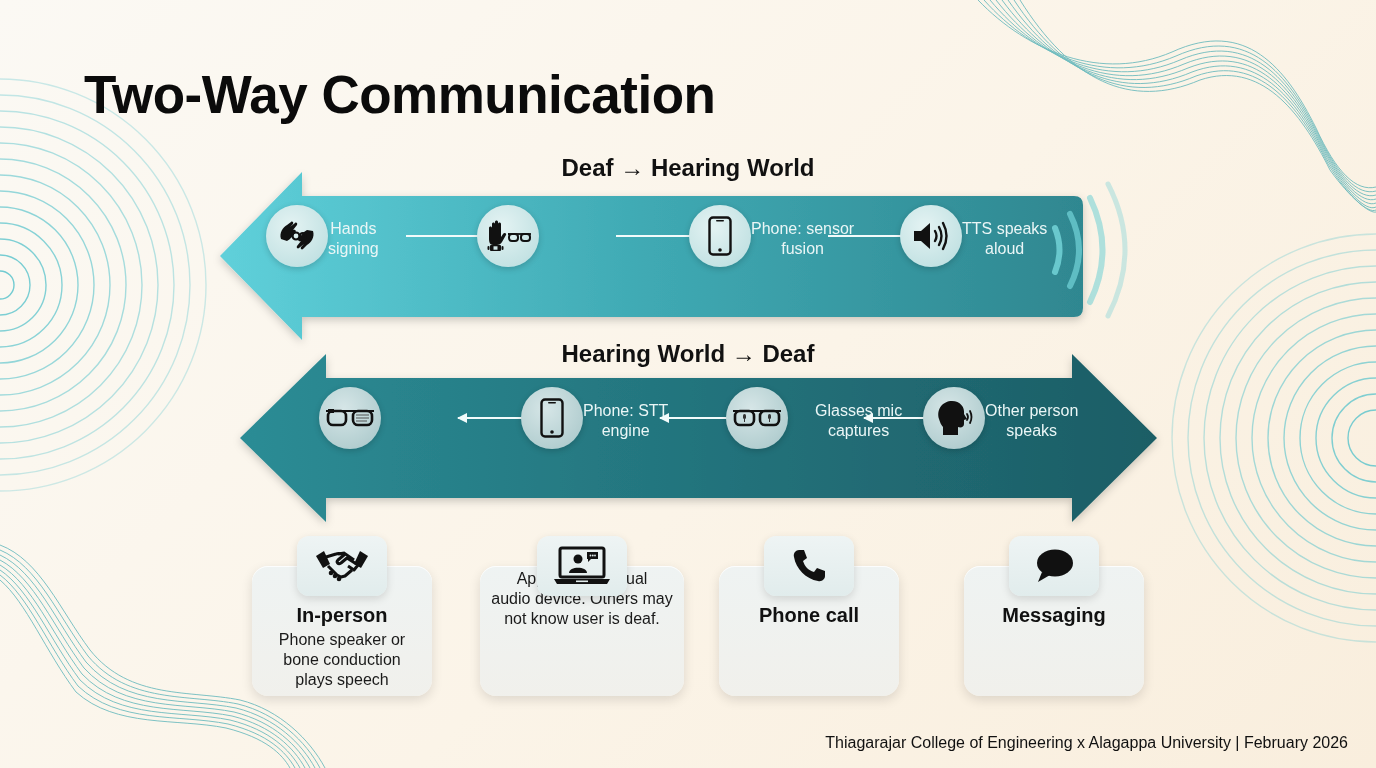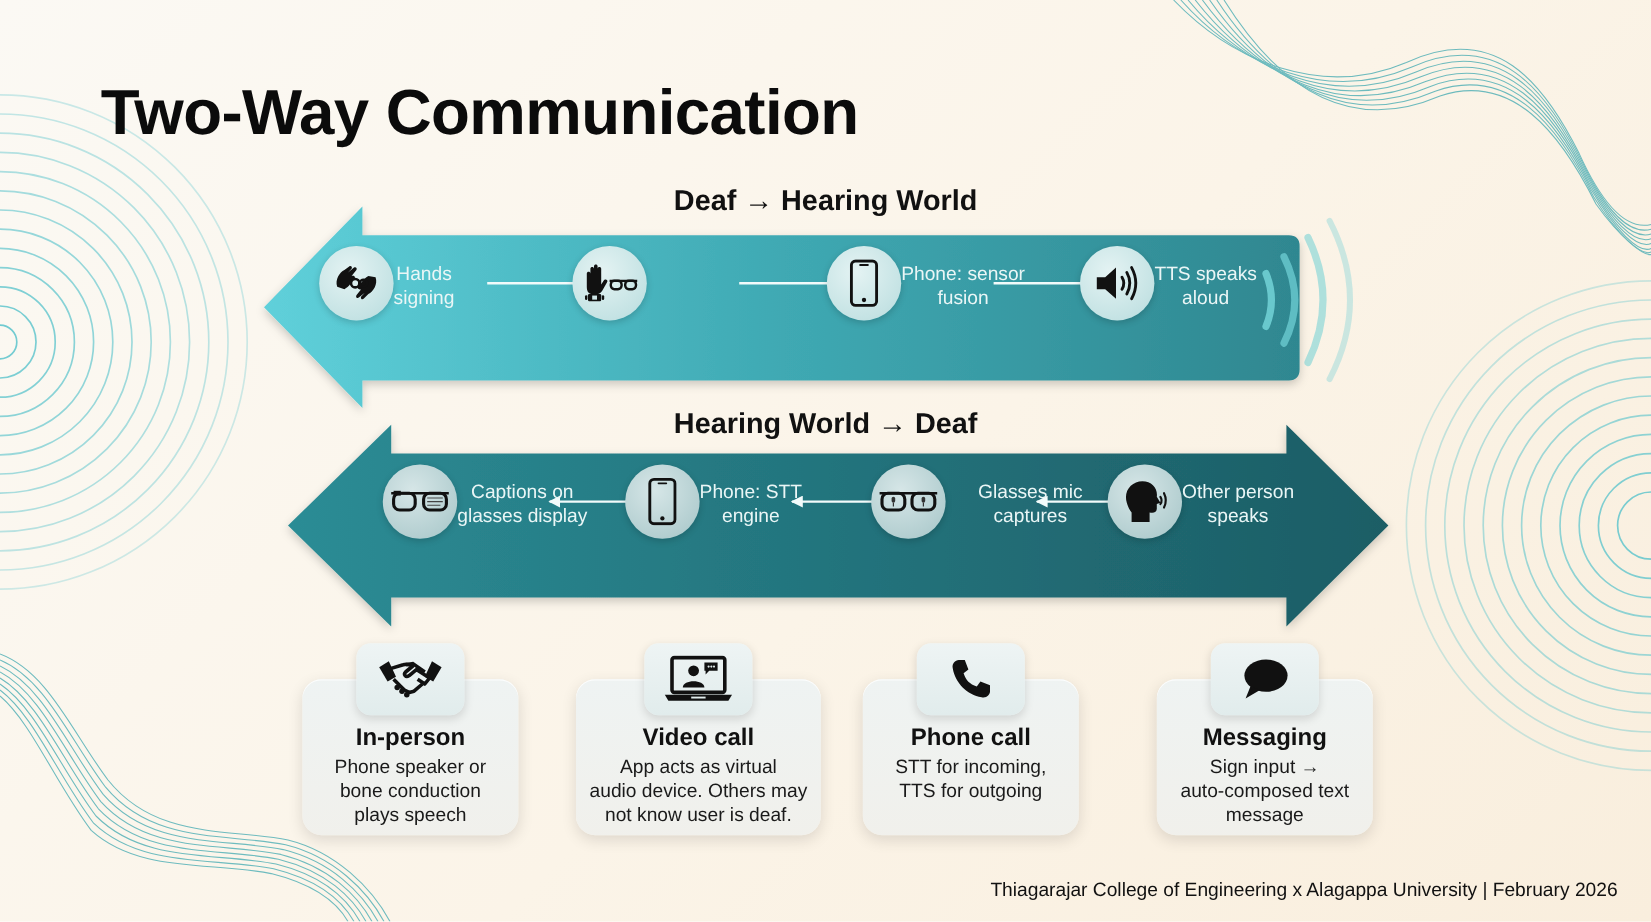--- a/index.html
+++ b/index.html
@@ -234,24 +234,20 @@
       <rect x="3" y="5" width="18" height="14" rx="5" fill="none" stroke="#111" stroke-width="2.6"></rect>
       <rect x="28" y="5" width="19" height="14" rx="5" fill="none" stroke="#111" stroke-width="2.6"></rect>
       <rect x="3" y="3" width="6" height="4" fill="#111"></rect>
       <g stroke="#444" stroke-width="0.9">
           <line x1="31" y1="9" x2="44" y2="9"></line>
           <line x1="31" y1="12" x2="44" y2="12"></line>
           <line x1="31" y1="15" x2="42" y2="15"></line>
         </g>
     </svg>
   </div>
-  <div class="node-label">
-      <div>Captions on</div>
-      <div>glasses display</div>
-    </div>
 </div>
 
 <div class="node" style="left:616px; top:387px;">
   <div class="node-circle dark">
     <svg width="24" height="40" viewBox="0 0 24 40">
       <rect x="1.5" y="1.5" width="21" height="37" rx="3.5" fill="none" stroke="#111" stroke-width="2.4"></rect>
       <rect x="8" y="4" width="8" height="1.6" rx="0.8" fill="#111"></rect>
       <circle cx="12" cy="34" r="1.8" fill="#111"></circle>
     </svg>
   </div>
@@ -323,49 +319,39 @@
       <circle cx="25" cy="13" r="4.5" fill="#111"></circle>
       <path d="M16,27 C16,20 34,20 34,27 Z" fill="#111"></path>
       <path d="M34,6 L45,6 L45,13 L38,13 L35,16 L35,13 L34,13 Z" fill="#111"></path>
       <g fill="#e1ecec">
           <circle cx="37.5" cy="9.5" r="0.9"></circle>
           <circle cx="39.8" cy="9.5" r="0.9"></circle>
           <circle cx="42" cy="9.5" r="0.9"></circle>
         </g>
     </svg>
   </div>
-  <div class="card-title">Video call</div>
   <div class="card-desc">
     <div>App acts as virtual</div>
     <div>audio device. Others may</div>
     <div>not know user is deaf.</div>
   </div>
 </div>
 
 <div class="card" style="left:719px;">
   <div class="card-icon-box">
     <svg width="36" height="36" viewBox="0 0 36 36">
       <path d="M8,2 L13,2 L16,10 L12,13 C14,19 17,22 23,24 L26,20 L34,23 L34,28 C34,31 31,34 27,33 C15,31 5,21 3,9 C2,5 5,2 8,2 Z" fill="#111"></path>
     </svg>
   </div>
   <div class="card-title">Phone call</div>
-  <div class="card-desc">
-    <div>STT for incoming,</div>
-    <div>TTS for outgoing</div>
-  </div>
 </div>
 
 <div class="card" style="left:964px;">
   <div class="card-icon-box">
     <svg width="40" height="36" viewBox="0 0 40 36">
       <ellipse cx="21" cy="15" rx="18" ry="13.5" fill="#111"></ellipse>
       <path d="M8,24 L4,34 L16,27 Z" fill="#111"></path>
     </svg>
   </div>
   <div class="card-title">Messaging</div>
-  <div class="card-desc">
-    <div>Sign input →</div>
-    <div>auto-composed text</div>
-    <div>message</div>
-  </div>
 </div>
 
 <div class="footer">Thiagarajar College of Engineering x Alagappa University | February 2026</div>
 
 </body></html>

